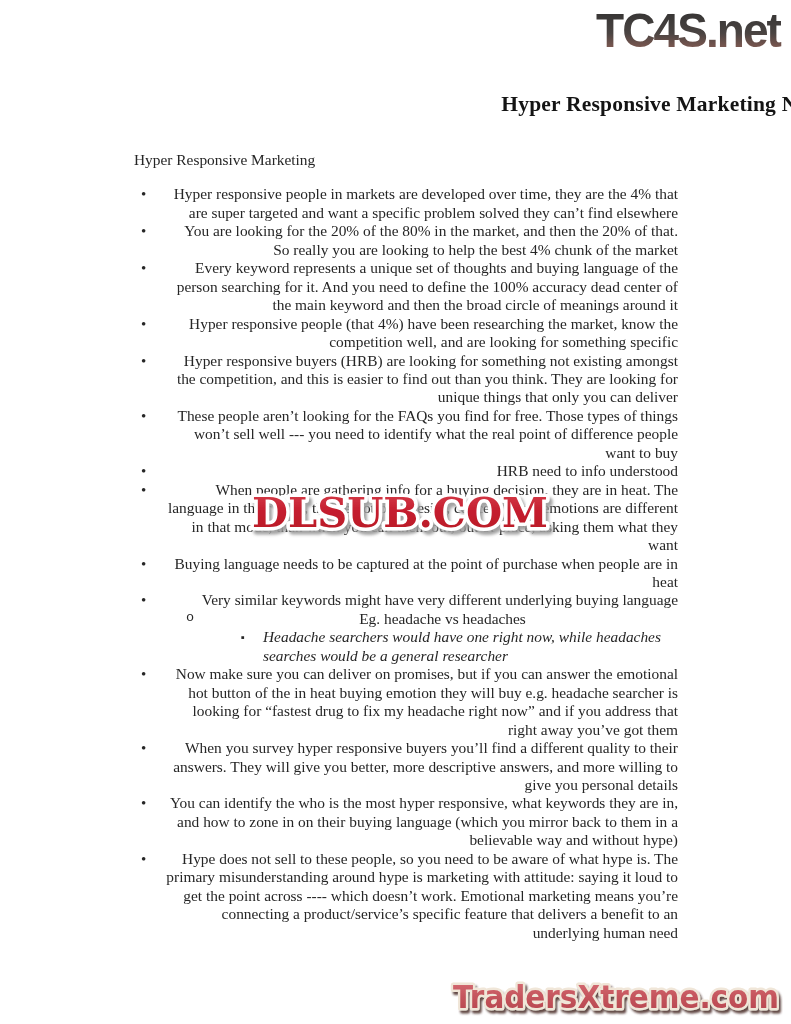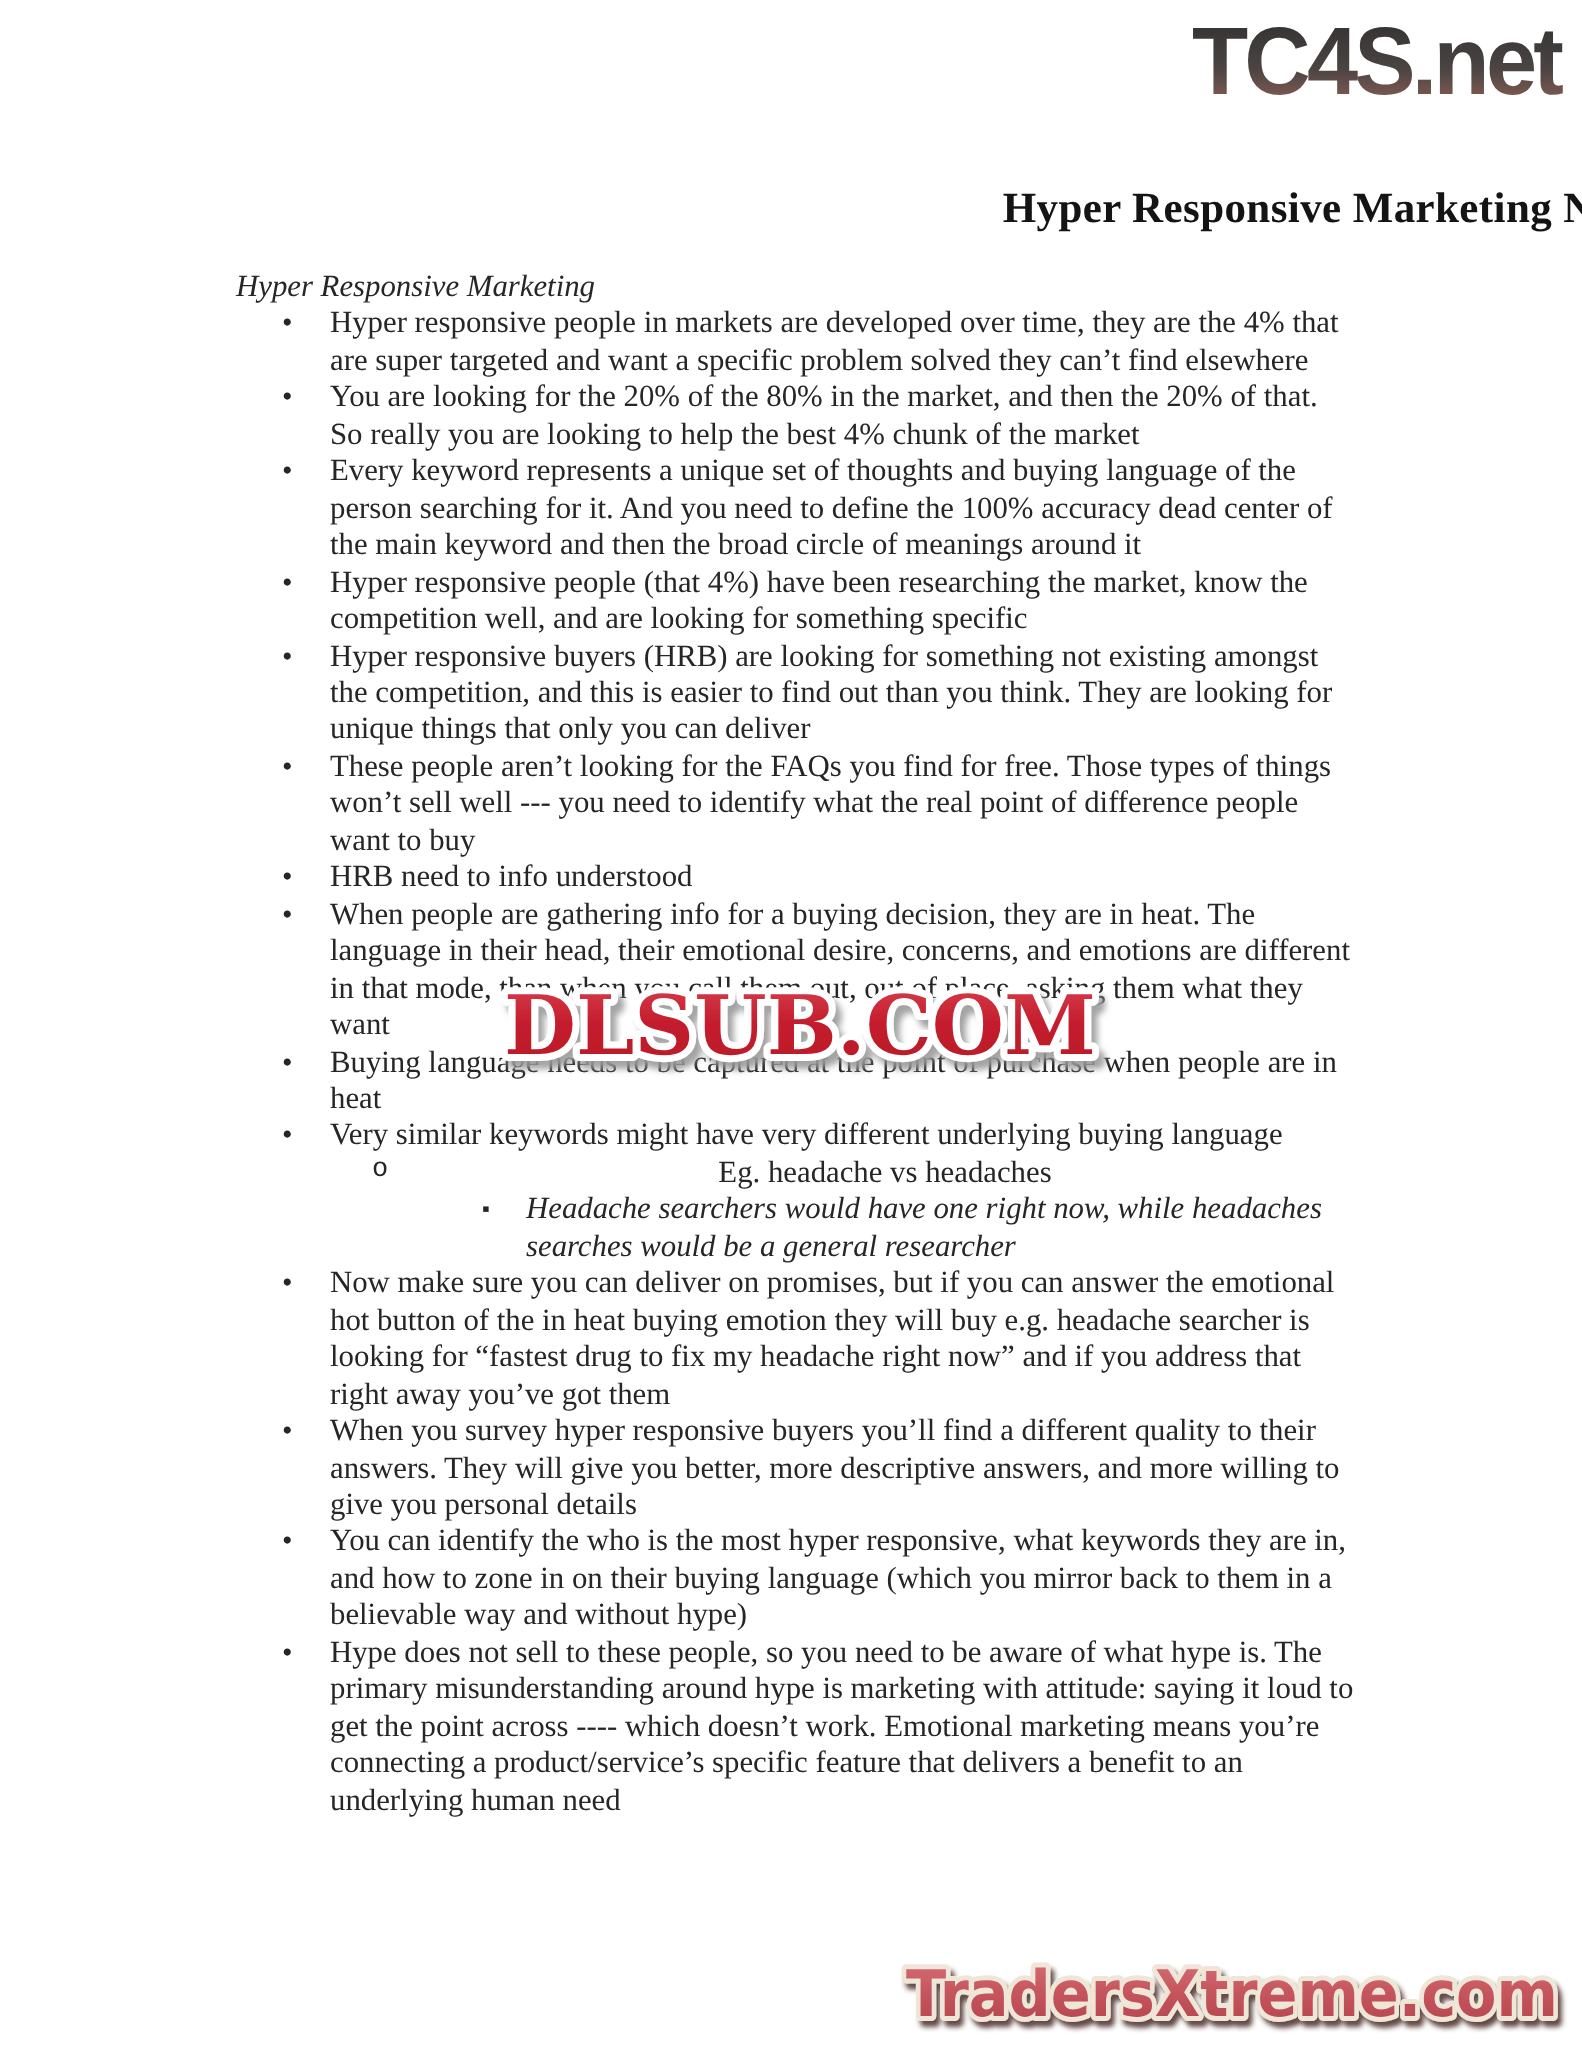--- a/index.html
+++ b/index.html
@@ -9,23 +9,23 @@
   }
   .doc-title {
     position:absolute; top:92px; left:0; width:100%;
     text-align:right; font-size:21.5px; font-weight:bold; color:#141414;
     letter-spacing:0.2px;
   }
   .body-text {
     position:absolute; left:118px; top:135px; width:560px;
     font-size:15.4px; line-height:18.45px; color:#262626;
   }
-  .section-heading { margin:0;font-style:italic; }
+  .section-heading { margin:16px; }
   .row { position:relative; margin:0; }
-  .row.l1 { padding-left:47px; }
+  .row.l1 { padding-left:47px;text-align:right; }
   .row.l1::before { content:"\2022"; position:absolute; left:23px; top:0; font-size:15px; }
   .row.l2 { padding-left:89px;text-align:center; }
   .row.l2::before { content:"o"; position:absolute; left:68px; top:-1px; font-size:13.5px; font-family:"Liberation Mono", monospace; }
   .row.l3 { padding-left:145px;font-style:italic; }
   .row.l3::before { content:"\25AA"; position:absolute; left:123px; top:0; font-size:11px; }
 
   .logo-tc4s { position:absolute; left:592px; top:0; width:192px; height:58px; }
   .logo-corner-square {
     position:absolute; right:0; top:10px; width:9px; height:14px;
     background:#c5333a;

